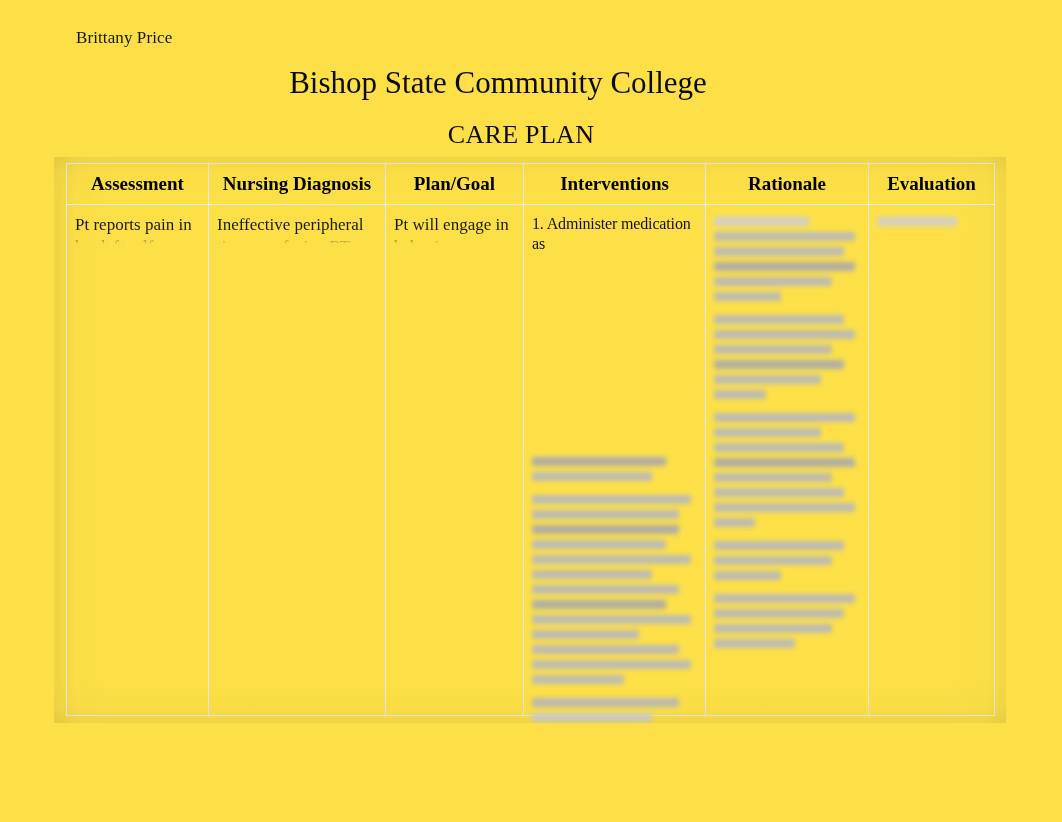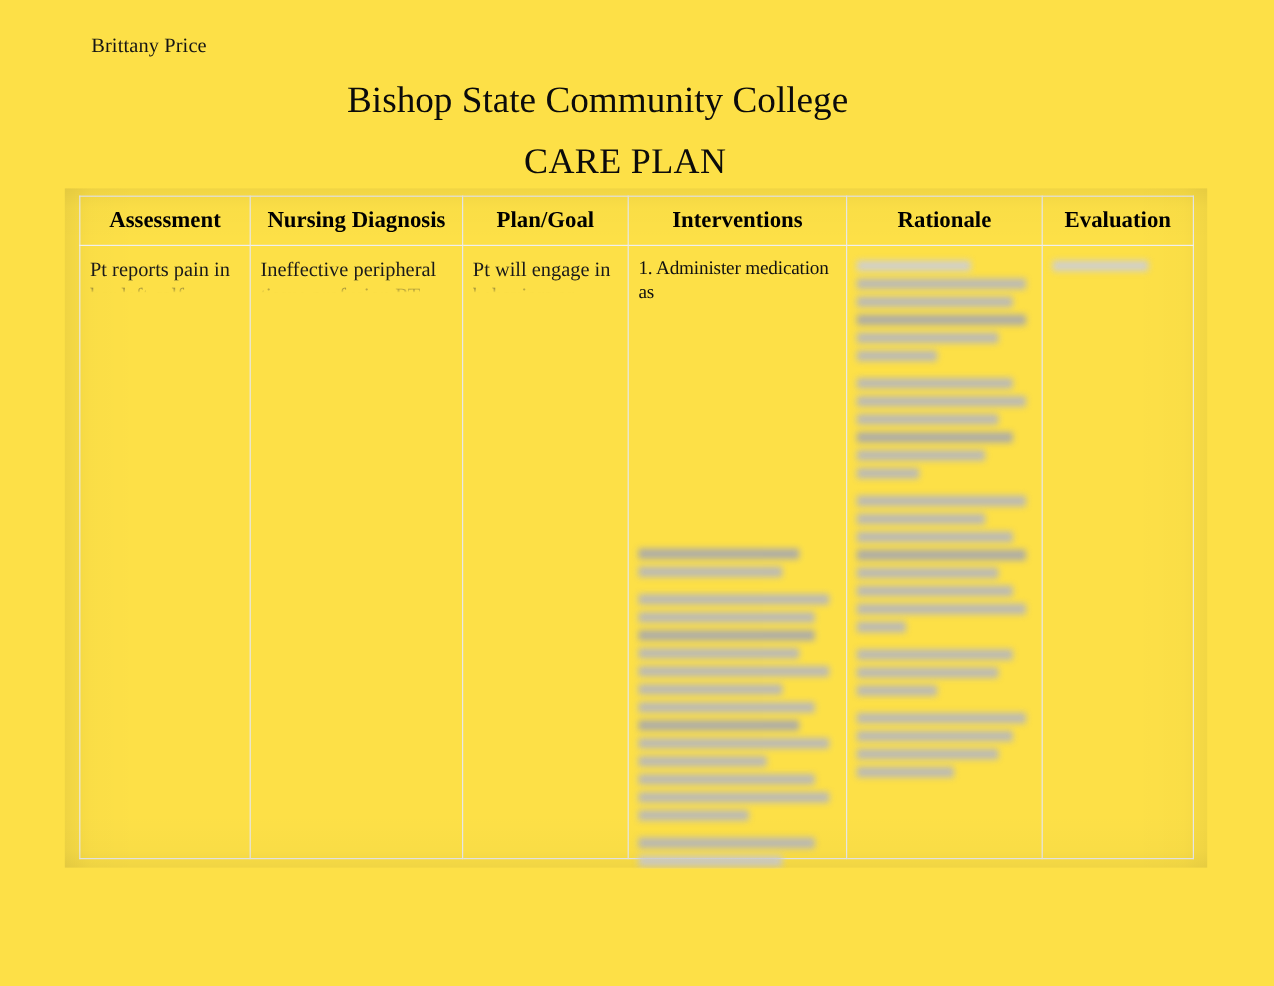--- a/index.html
+++ b/index.html
@@ -47,21 +47,21 @@
     font-weight: 400;
     color: #0b0b0b;
     padding-right: 66px;
   }
   #doc-subtitle {
     position: absolute;
     left: 0;
     right: 0;
     top: 119px;
     text-align: center;
-    font-size: 30px;
+    font-size: 26px;
     line-height: 32px;
     font-weight: 400;
     letter-spacing: 0.3px;
     color: #0b0b0b;
     padding-right: 20px;
   }
 
   
   #table-wrap {
     position: absolute;

